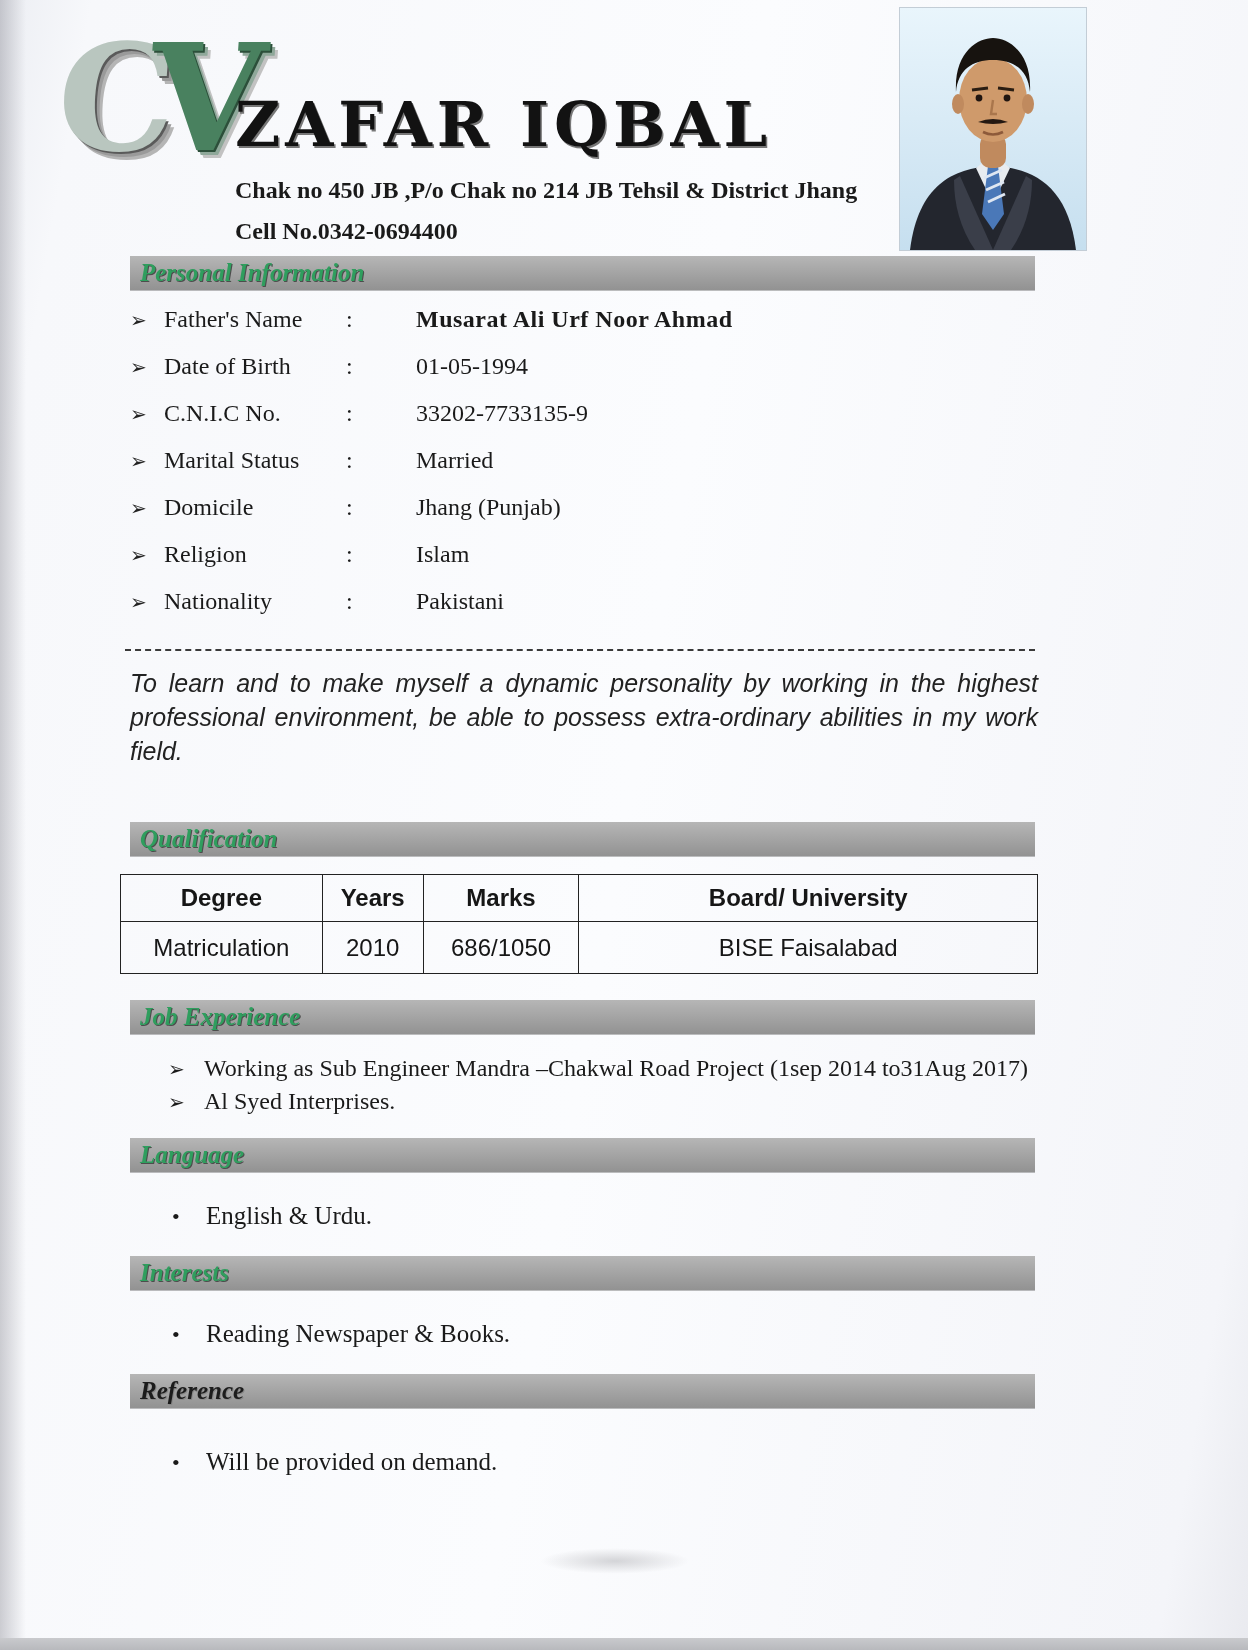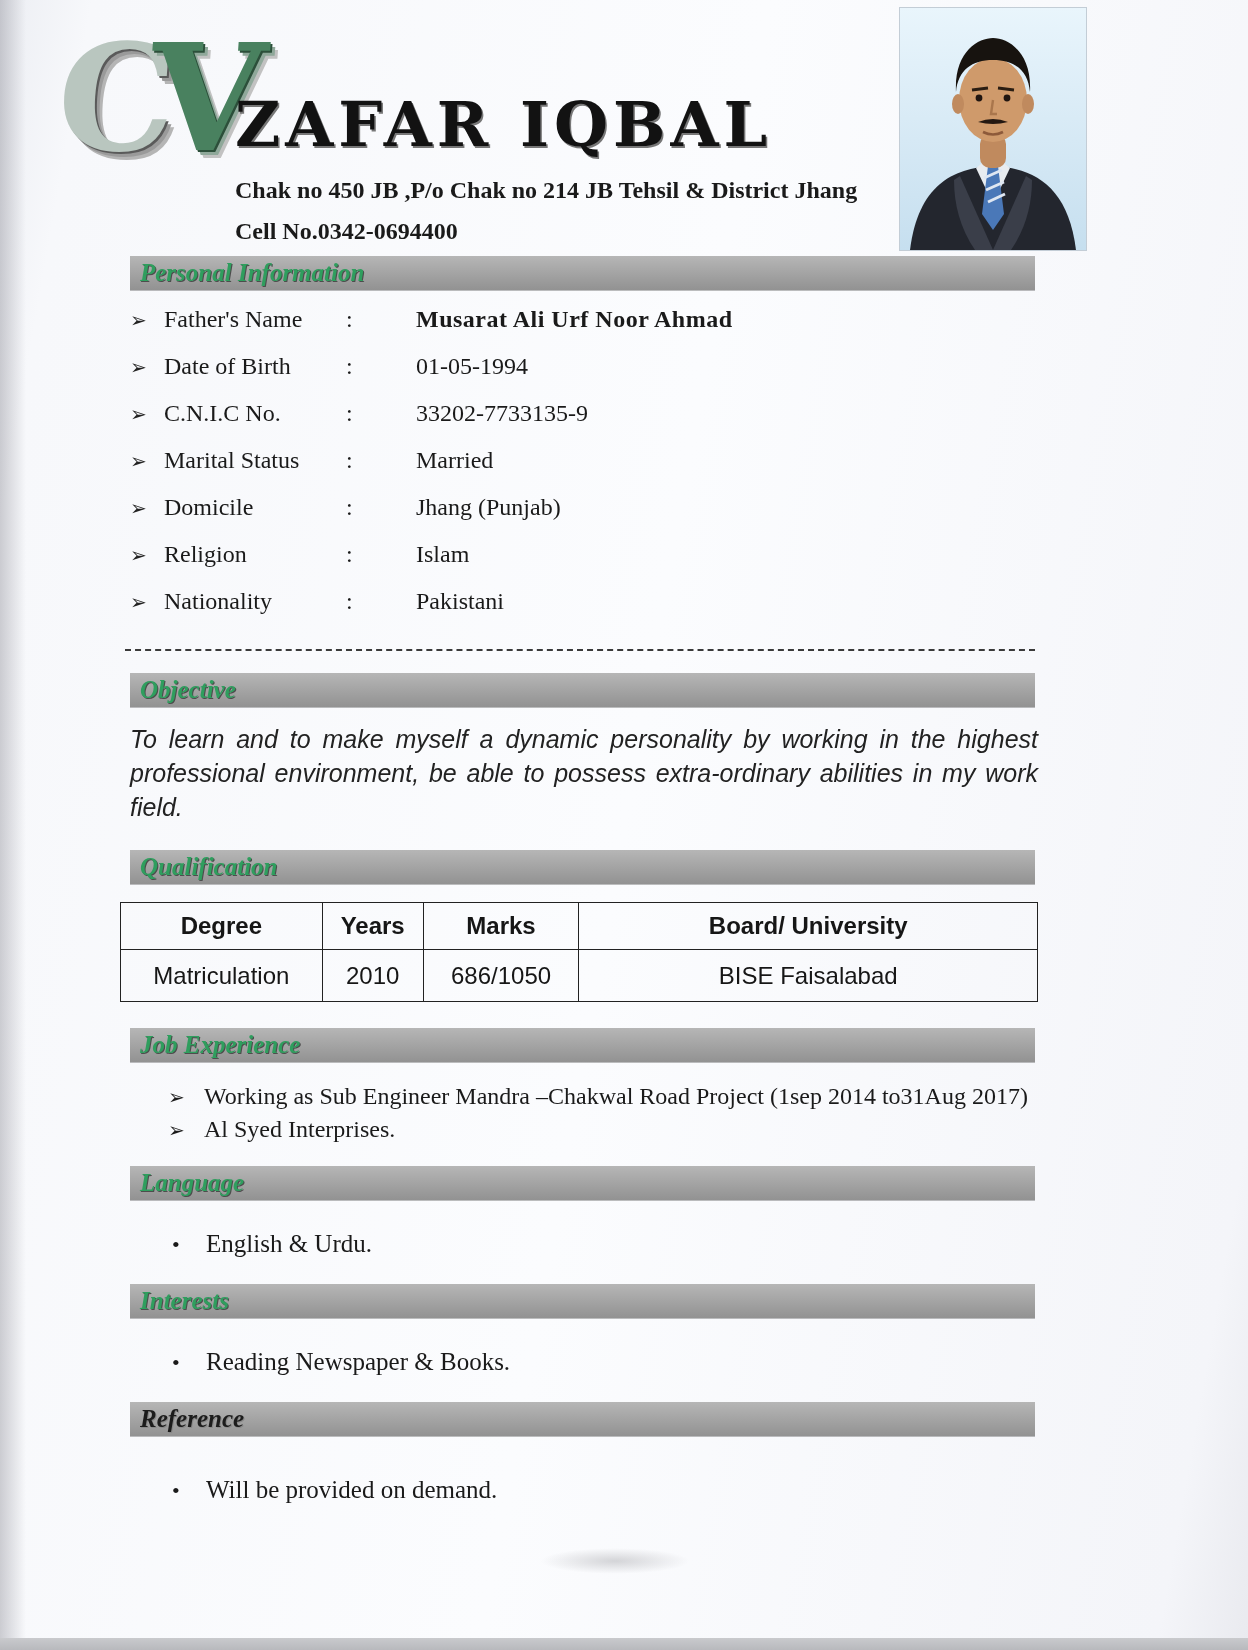--- a/index.html
+++ b/index.html
@@ -87,21 +87,21 @@
 
   
   .objective-bar { margin-top:22px; }
   .objective-text {
     margin:16px 0 0 130px; width:908px;
     font-family:"Liberation Sans", sans-serif; font-style:italic;
     font-size:25px; line-height:1.35; text-align:justify; color:#222;
   }
 
   
-  .qualification-bar { margin-top:26px; }
+  .qualification-bar { margin-top:54px; }
   table.qual {
     margin:18px 0 0 120px; width:918px;
     border-collapse:collapse;
     font-family:"Liberation Sans", sans-serif; font-size:24px; color:#161616;
   }
   table.qual th, table.qual td {
     border:1.5px solid #222; text-align:center; padding:9px 6px;
   }
   table.qual th { font-weight:bold; }
   table.qual col.c-degree { width:22%; }
@@ -232,23 +232,20 @@
     <div class="pi-row">
       <span class="pi-arrow">➢</span>
       <span class="pi-label">Nationality</span>
       <span class="pi-colon">:</span>
       <span class="pi-value">Pakistani</span>
     </div>
   </div>
 
   <div class="dashed-rule"></div>
 
-  <div class="bar objective-bar">
-    <span class="title">Objective</span>
-  </div>
   <p class="objective-text">To learn and to make myself a dynamic personality by working in the highest professional environment, be able to possess extra-ordinary abilities in my work field.</p>
 
   <div class="bar qualification-bar">
     <span class="title">Qualification</span>
   </div>
 
   <table class="qual">
     <colgroup>
       <col class="c-degree">
         <col class="c-years">

